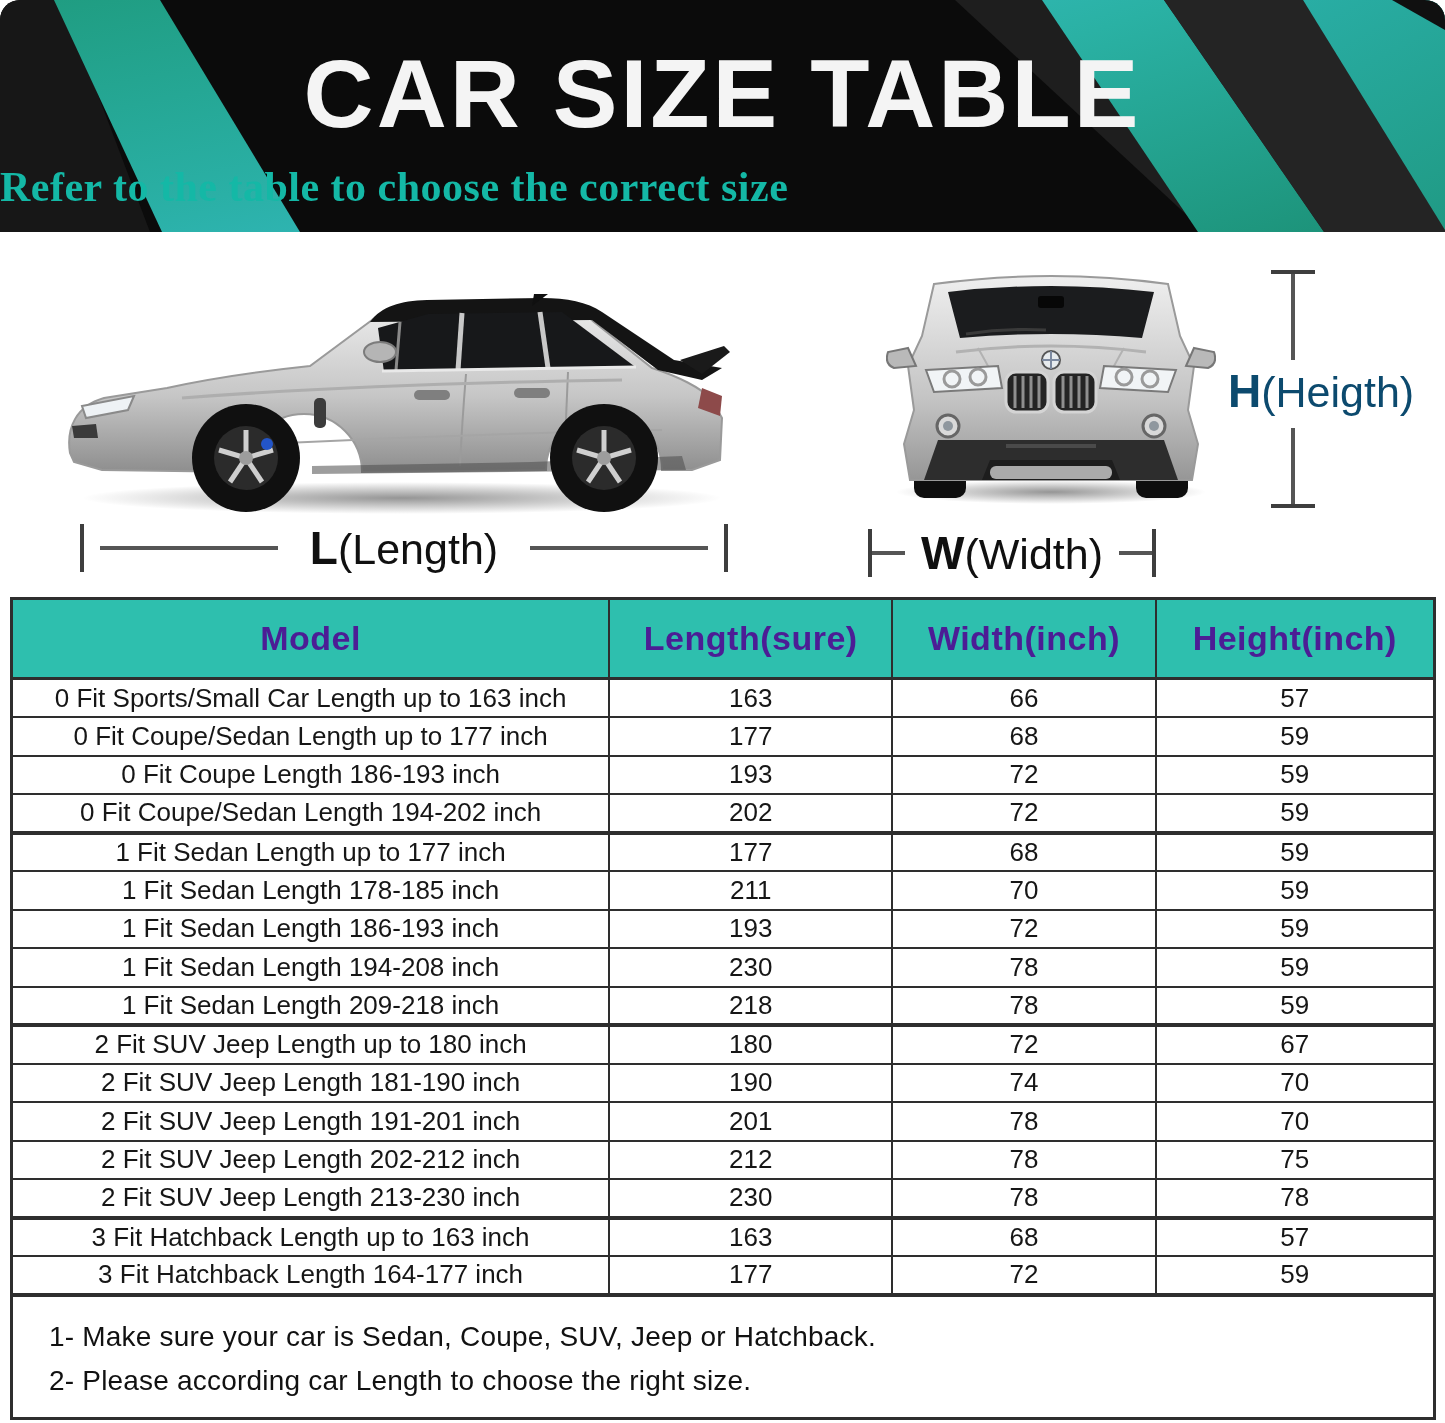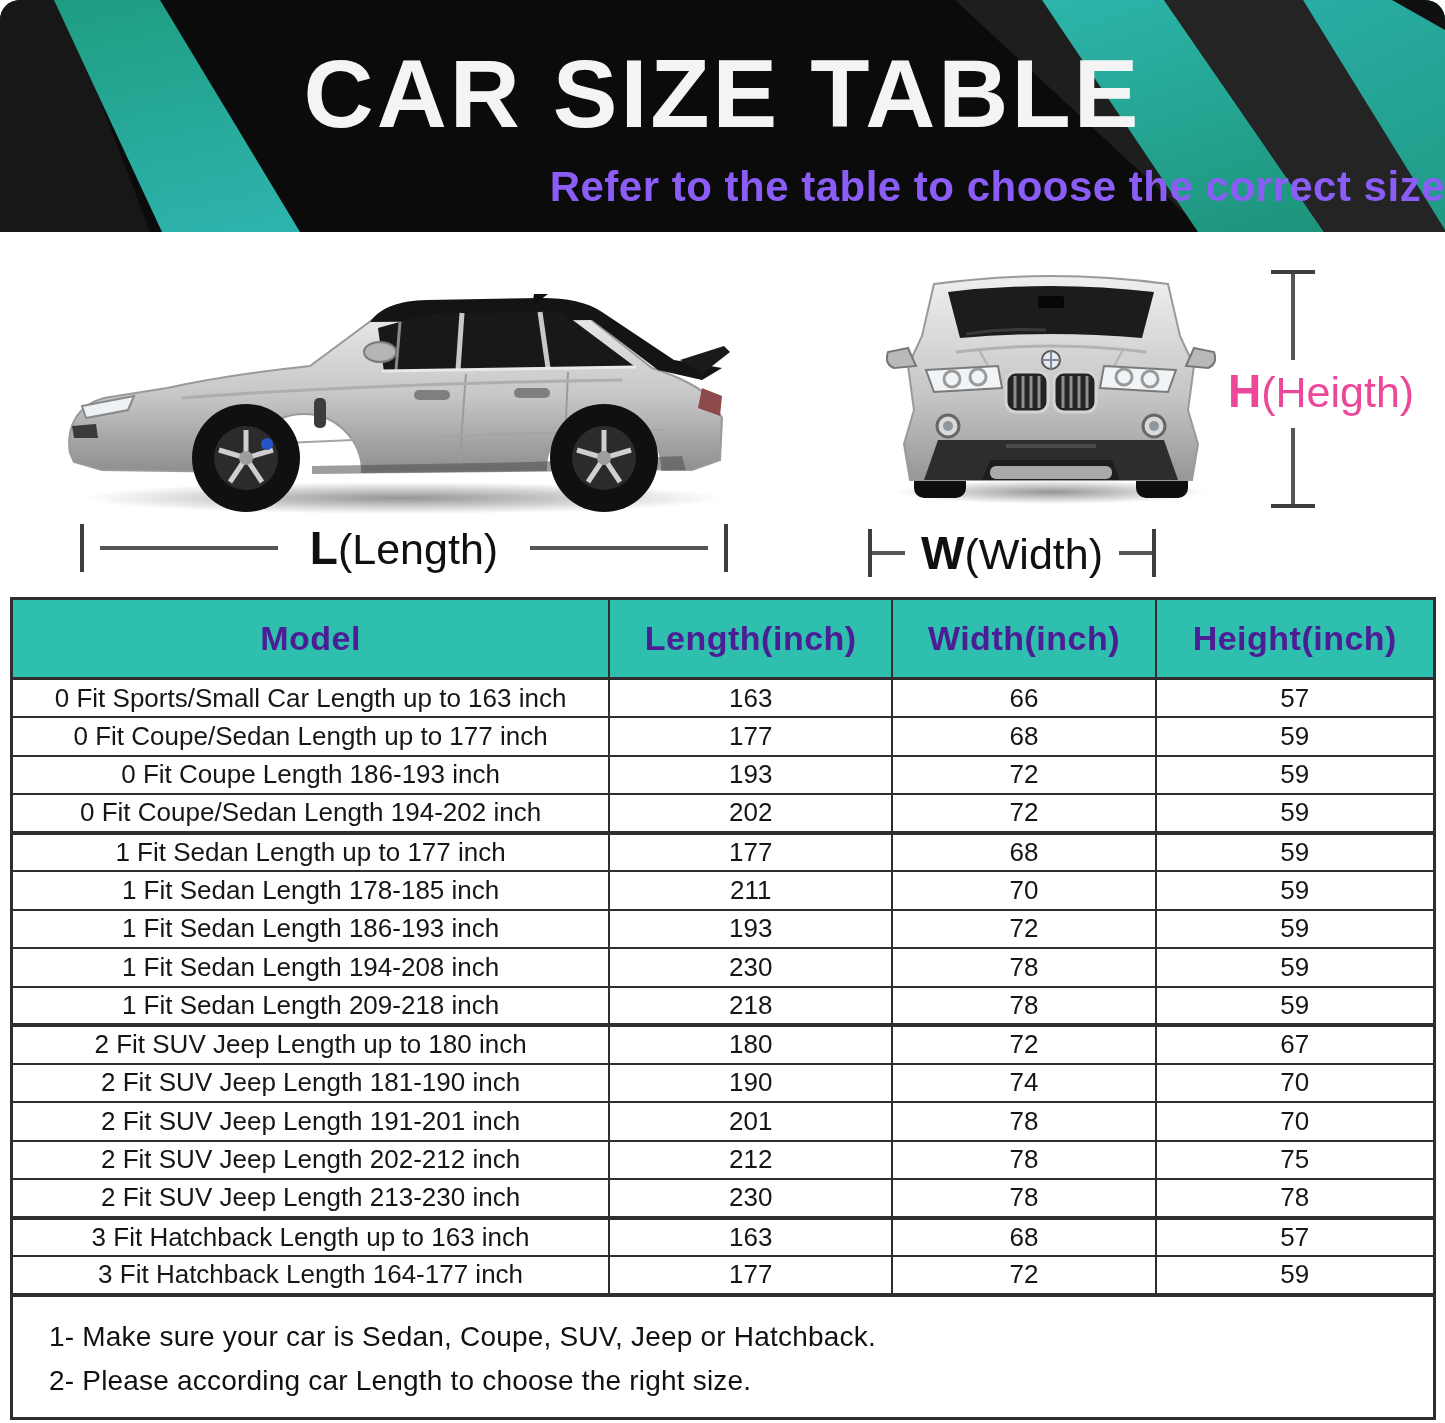--- a/index.html
+++ b/index.html
@@ -14,40 +14,40 @@
                     clip-path:polygon(54px 0px, 160px 0px, 300px 232px, 162px 232px); }
   .rb-right-panel { background:#1e1e1e; clip-path:polygon(955px 0px, 1195px 0px, 1445px 232px, 1205px 232px); }
   .rb-right-1     { background:linear-gradient(162deg,#46cbe4 0%, #2ab1a4 55%, #1b8f74 100%);
                     clip-path:polygon(1042px 0px, 1164px 0px, 1324px 232px, 1198px 232px); }
   .rb-right-mid   { background:#242424; clip-path:polygon(1164px 0px, 1303px 0px, 1445px 208px, 1445px 232px, 1324px 232px); }
   .rb-right-2     { background:linear-gradient(152deg,#48cfe8 0%, #2cb4b0 58%, #209a84 100%);
                     clip-path:polygon(1303px 0px, 1445px 0px, 1445px 230px); }
   .rb-corner      { background:#101010; clip-path:polygon(1392px 0px, 1445px 0px, 1445px 30px); }
   .hero-title { position:absolute; top:38px; left:0; width:100%; text-align:center;
                 font-size:97px; font-weight:bold; letter-spacing:3px; color:#f4f4f4; }
-  .hero-sub   { position:absolute; top:163px; left:0; width:100%; text-align:right;
-                font-size:42px; font-weight:bold; color:#8b5cf6; letter-spacing:0.5px; }
+  .hero-sub   { position:absolute; top:163px; left:0; width:100%; text-align:left;
+                font-size:42px; font-weight:bold; color:#14b8a6; letter-spacing:0.5px;font-family:Liberation Serif, serif; }
 
   
   .diagram { position:absolute; top:232px; left:0; width:1445px; height:365px; background:#fff; }
   .car-svg { position:absolute; }
   .car-side  { left:62px;  top:16px;  width:680px; height:270px; }
   .car-front { left:886px; top:8px;   width:330px; height:268px; }
 
   .dim-h { position:absolute; display:flex; align-items:center; }
   .dim-cap-v { width:4px; height:48px; background:#3e3e3e; flex:0 0 auto; }
   .dim-seg-h { height:4px; background:#555555; flex:1 1 auto; }
   .dim-label { font-size:43px; color:#101010; padding:0 16px; white-space:nowrap; font-weight:400; }
   .dim-label b { font-weight:bold; font-size:46px; }
   .dim-length { left:80px;  top:289px; width:648px;gap:16px; }
   .dim-width  { left:868px; top:294px; width:288px; }
 
   .hdim-cap { position:absolute; width:44px; height:4px; background:#3e3e3e; }
   .hdim-seg { position:absolute; width:4px;  background:#555555; }
-  .hdim-label { position:absolute; font-size:43px; color:#ec4899; white-space:nowrap; font-weight:400; }
+  .hdim-label { position:absolute; font-size:43px; color:#0c4a6e; white-space:nowrap; font-weight:400; }
   .hdim-label b { font-weight:bold; font-size:46px; }
 
   
   .table-wrap { position:absolute; top:597px; left:10px; width:1426px; }
   table { width:100%; border-collapse:collapse; table-layout:fixed; }
   table, th, td { border:2px solid #2e2e2e; }
   table { border-width:3px; }
   thead th { background:#2ebfae; color:#4c1d95; font-size:34px; font-weight:bold;
              height:80px; border-bottom-width:3px; letter-spacing:0.5px; }
   col.c-model  { width:42.0%; }
@@ -252,21 +252,21 @@
     <table>
       <colgroup>
         <col class="c-model">
           <col class="c-length">
           <col class="c-width">
           <col class="c-height">
       </colgroup>
       <thead>
         <tr>
           <th>Model</th>
-          <th>Length(inch)</th>
+          <th>Length(sure)</th>
           <th>Width(inch)</th>
           <th>Height(inch)</th>
         </tr>
       </thead>
       <tbody>
           <tr>
             <td>0 Fit Sports/Small Car Length up to 163 inch</td>
             <td>163</td>
             <td>66</td>
             <td>57</td>

